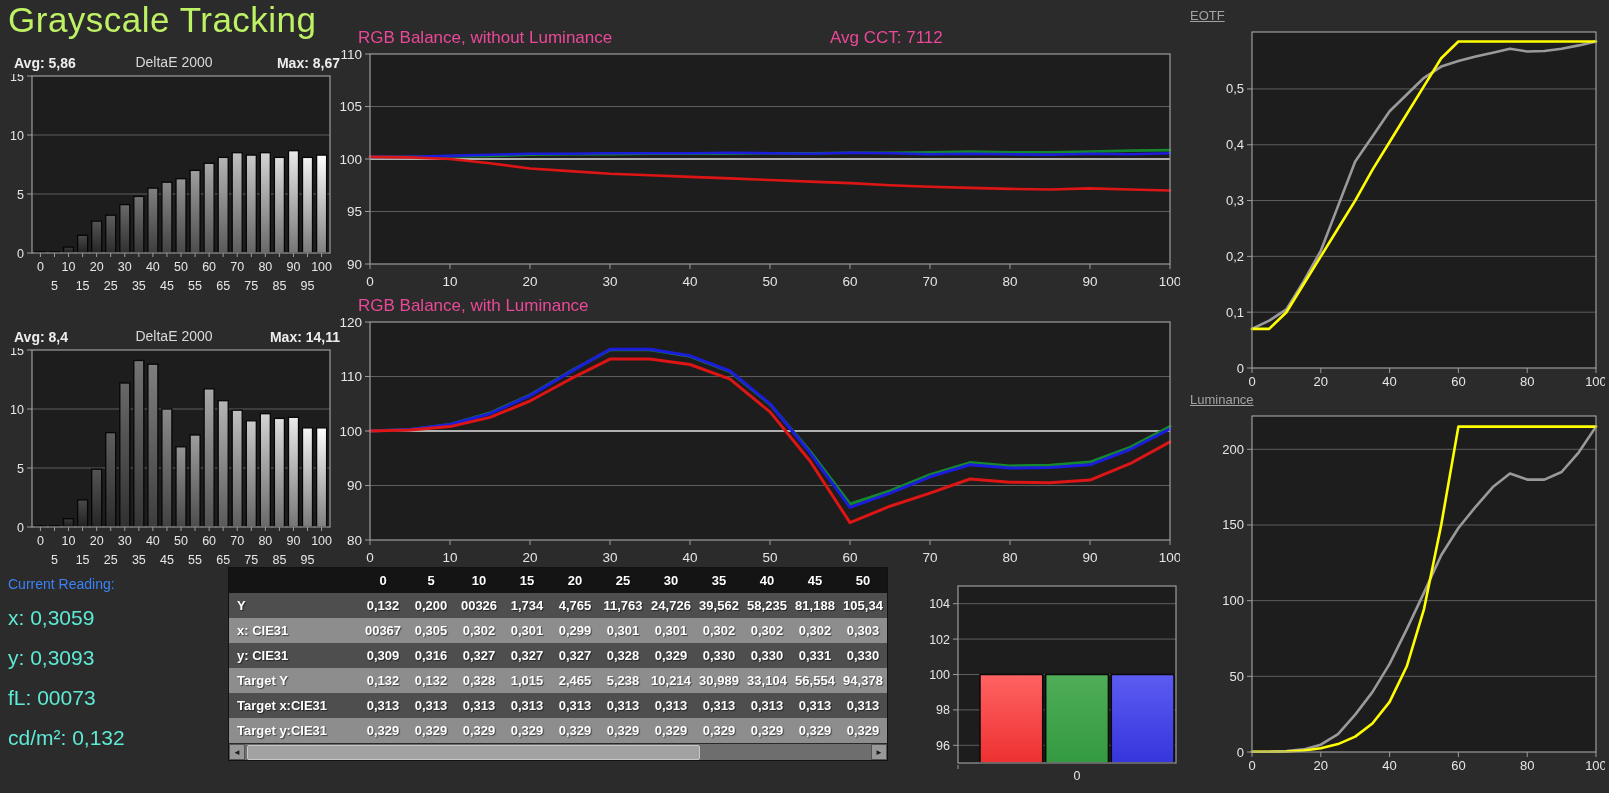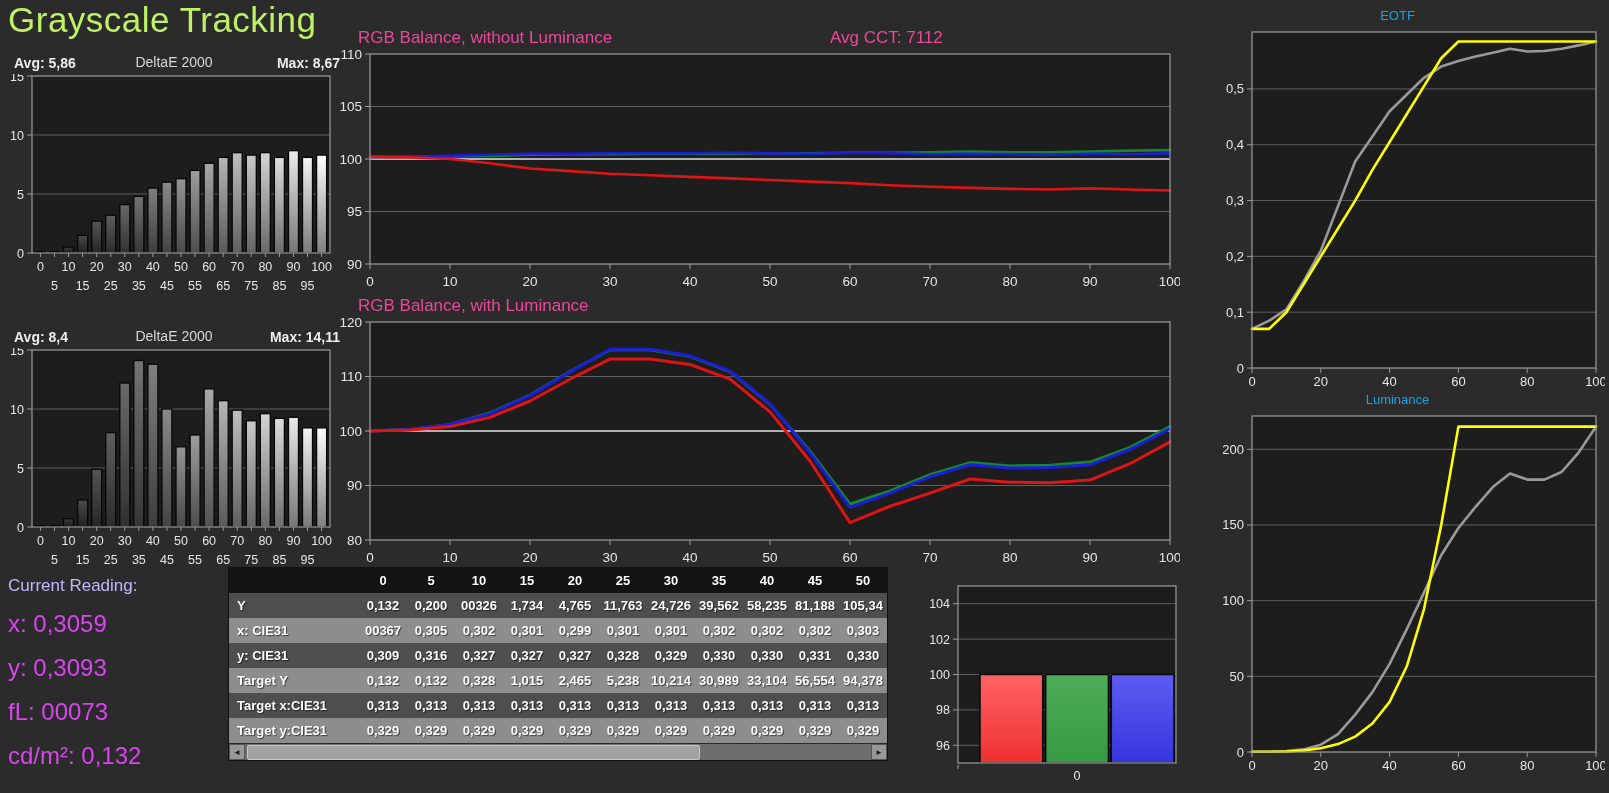--- a/index.html
+++ b/index.html
@@ -12,28 +12,28 @@
     color:#bef264;letter-spacing:0.5px;
   }
   .panel{position:absolute;}
   .ch-head{position:relative;height:22px;font-size:14px;color:#ededed;}
   .ch-avg{position:absolute;left:8px;top:3px;font-weight:700;}
   .ch-max{position:absolute;right:2px;top:3px;font-weight:700;}
   .ch-title{position:absolute;left:50%;top:2px;transform:translateX(-50%);color:#d8d8d8;}
   .rgb-head{position:relative;height:24px;font-size:17px;color:#ec4899;}
   .rgb-title{position:absolute;left:20px;top:2px;}
   .rgb-cct{position:absolute;left:492px;top:2px;}
-  .c-head{position:relative;height:18px;font-size:13px;color:#0ea5e9;text-align:center;}
+  .c-head{position:relative;height:18px;font-size:13px;color:#a3a3a3;text-decoration:underline;}
   .ch-svg{line-height:0;}
   svg text{font-family:"Liberation Sans",sans-serif;}
 
   
   .reading{position:absolute;left:8px;top:576px;}
-  .reading-title{font-size:17px;margin-bottom:14px;color:#c4b5fd;}
-  .reading-item{font-size:24px;margin-bottom:16px;color:#d946ef;}
+  .reading-title{font-size:14px;margin-bottom:14px;color:#3b82f6;}
+  .reading-item{font-size:21px;margin-bottom:16px;color:#5eead4;}
 
   
   .mtable{
     position:absolute;left:228px;top:567px;width:658px;
     border:1px solid #111;background:#1a1a1a;
     font-size:13px;
   }
   .trow{display:grid;grid-template-columns:130px repeat(11,48px);height:25px;}
   .tcell{
     line-height:25px;text-align:center;color:#fff;font-weight:600;

